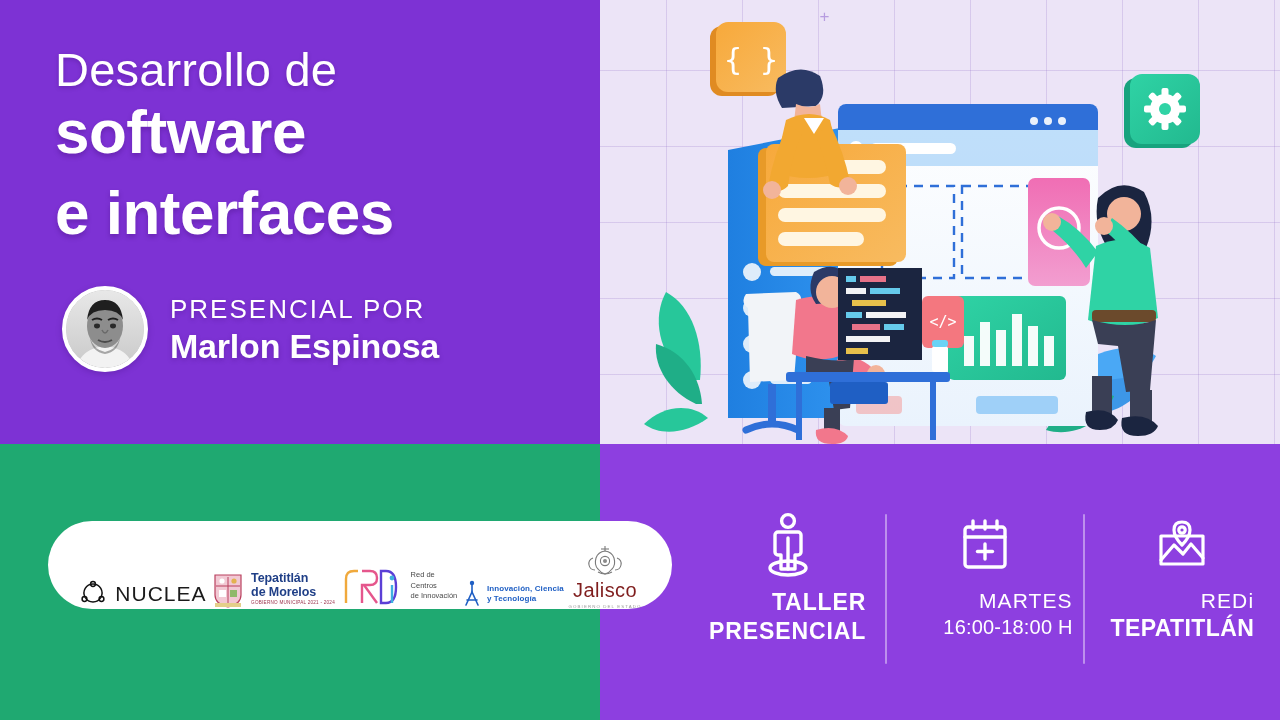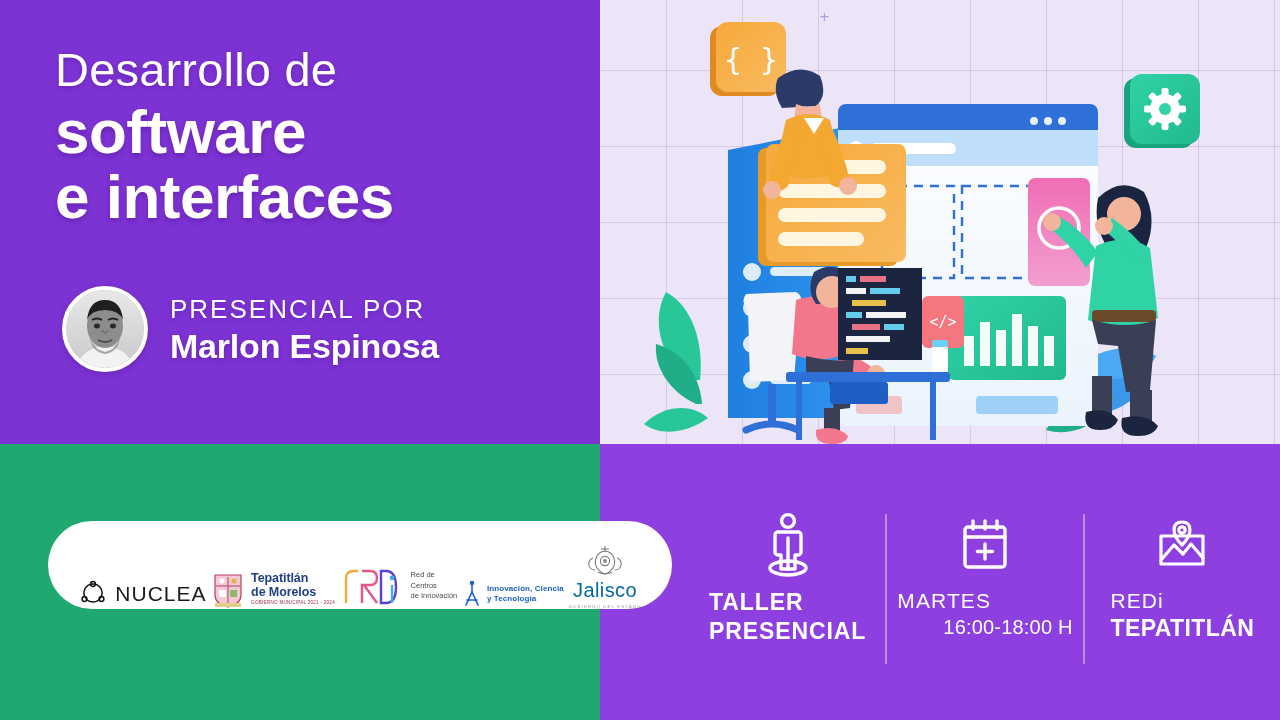--- a/index.html
+++ b/index.html
@@ -35,21 +35,21 @@
   .headline { position:absolute; left:55px; top:46px; width:540px; }
   .h-line1 {
     font-size:47px; font-weight:400; color:#ffffff; letter-spacing:.2px;
     line-height:1.0; text-shadow:0 2px 4px rgba(60,10,110,.30);
   }
   .h-line2, .h-line3 {
     font-weight:bold; color:#ffffff; line-height:1.02;
     text-shadow:0 3px 5px rgba(60,10,110,.32);
   }
   .h-line2 { font-size:62px; margin-top:7px; letter-spacing:-.5px; }
-  .h-line3 { font-size:62px; margin-top:2px; letter-spacing:-.5px; }
+  .h-line3 { font-size:62px; margin-top:18px; letter-spacing:-.5px; }
 
   
   .speaker { position:absolute; left:62px; top:286px; display:flex; align-items:center; gap:22px; }
   .avatar-ring {
     width:86px; height:86px; border-radius:50%;
     border:4px solid #ffffff; overflow:hidden; flex:none;
     background:#d7d7d7; position:relative;
     box-shadow:0 2px 6px rgba(50,8,100,.25);
   }
   .avatar-face { position:absolute; inset:0; border-radius:50%; overflow:hidden; background:#cfcfcf; }
@@ -87,33 +87,33 @@
   .redi-cap { line-height:1.45; }
   .redi-cap div { font-size:7.5px; color:#4a4a4a; }
 
   
   .logo-ict { gap:5px; }
   .ict-text { line-height:1.2; }
   .ict-text div { font-size:8px; font-weight:bold; color:#1f5fc4; letter-spacing:.1px; }
 
   
   .logo-jalisco { flex-direction:column; align-items:center; }
-  .jalisco-word { font-size:20px; color:#0369a1; letter-spacing:.4px; margin-top:1px; }
+  .jalisco-word { font-size:20px; color:#7f1d1d; letter-spacing:.4px; margin-top:1px; }
   .jalisco-sub { font-size:4.4px; color:#9a9a9a; letter-spacing:1.1px; margin-top:2px; }
 
   
   .info-row {
     position:absolute; left:690px; top:500px; width:590px; height:180px;
     display:flex; align-items:flex-start; justify-content:space-between; z-index:4;
   }
   .info-col {
     flex:1; display:flex; flex-direction:column; align-items:center; padding-top:8px;
   }
   .info-icon { height:74px; display:flex; align-items:center; justify-content:center; }
-  .info-lines { text-align:left; margin-top:6px; color:#ffffff; }
+  .info-lines { text-align:right; margin-top:6px; color:#ffffff; }
   .il-1 { font-size:21px; font-weight:400; letter-spacing:1.1px; line-height:1.25; }
   .il-2 { font-size:23px; font-weight:bold; letter-spacing:.4px; line-height:1.25; }
   .il-3 { font-size:20px; font-weight:400; letter-spacing:.2px; line-height:1.3;margin-left:46px; }
   .il-bold-first { font-size:23px; font-weight:bold; letter-spacing:.9px; line-height:1.25; }
   .divider {
     width:2px; height:150px; margin-top:14px; flex:none;
     background:rgba(255,255,255,.42); border-radius:1px;
   }
 
   

